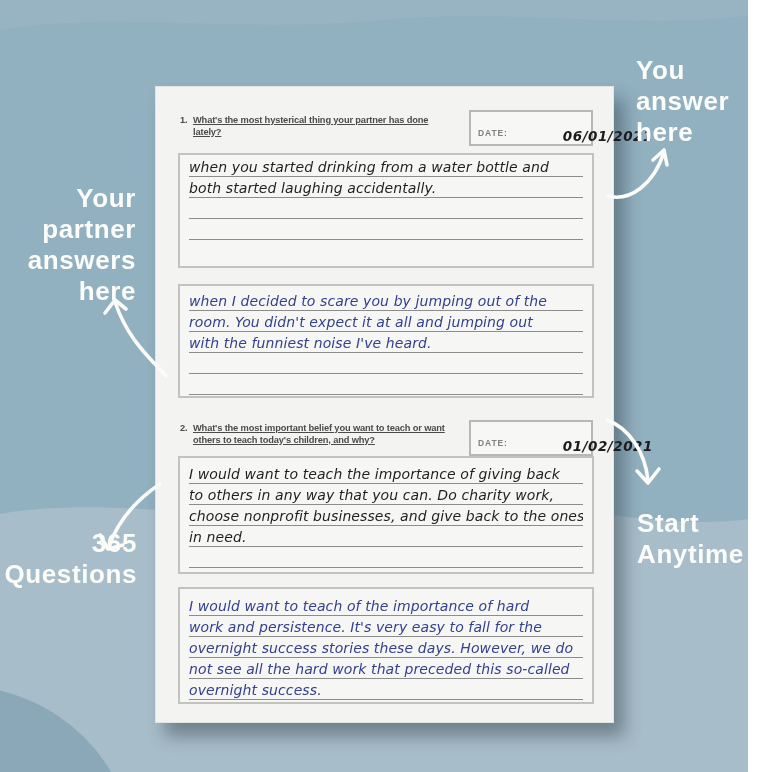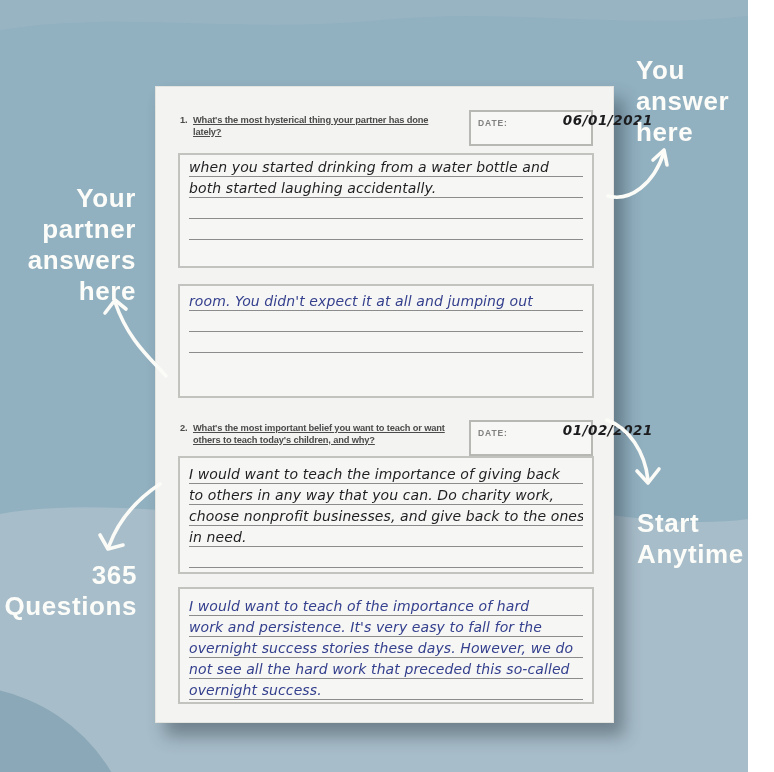--- a/index.html
+++ b/index.html
@@ -62,21 +62,21 @@
   .q-num { flex: 0 0 13px; }
   .q-text { flex: 1; text-decoration: underline; }
 
   .date-box {
     position: absolute;
     left: 313px;
     width: 124px; height: 25px;
     border: 2px solid #b7b7b4;
     background: #f7f7f5;
     display: flex;
-    align-items: flex-end;
+    align-items: flex-start;
     padding: 16px 7px;
     gap: 7px;
   }
   .date-label {
     font-size: 8.5px;
     font-weight: bold;
     color: #818181;
     letter-spacing: 0.9px;
   }
   .date-value {
@@ -139,21 +139,21 @@
 here</div>
 
   <div class="annot right-align" style="left:0; top:183px; width:136px;">Your
 partner
 answers
 here</div>
 
   <div class="annot" style="left:637px; top:496px;margin-top:12px;">Start
 Anytime</div>
 
-  <div class="annot right-align" style="left:0; top:560px; width:137px;">365
+  <div class="annot right-align" style="left:0; top:528px; width:137px;">365
 Questions</div>
 
   <svg class="arrow-svg" style="left:604px; top:138px;" width="72" height="64" viewBox="0 0 72 64">
     <path d="M4,58 C26,64 50,46 60,14"></path>
     <polyline points="49,22 60,12 63,27"></polyline>
   </svg>
 
   <svg class="arrow-svg" style="left:98px; top:288px;" width="72" height="92" viewBox="0 0 72 92">
     <path d="M68,88 C52,70 30,52 17,14"></path>
     <polyline points="7,25 17,12 28,21"></polyline>
@@ -181,21 +181,23 @@
     </div>
 
     <div class="answer-box ink-black" id="box-1">
       <div class="ans-line">when you started drinking from a water bottle and</div>
       <div class="ans-line">both started laughing accidentally.</div>
       <div class="ans-line"></div>
       <div class="ans-line"></div>
     </div>
 
     <div class="answer-box ink-blue" id="box-2">
+      <div class="ans-line">when I decided to scare you by jumping out of the</div>
       <div class="ans-line">room. You didn't expect it at all and jumping out</div>
+      <div class="ans-line">with the funniest noise I've heard.</div>
       <div class="ans-line"></div>
       <div class="ans-line"></div>
     </div>
 
     <div class="question-row" id="q-row-2">
       <span class="q-num">2.</span>
       <span class="q-text">What's the most important belief you want to teach or want others to teach today's children, and why?</span>
     </div>
     <div class="date-box" id="date-box-2">
       <span class="date-label">DATE:</span>

